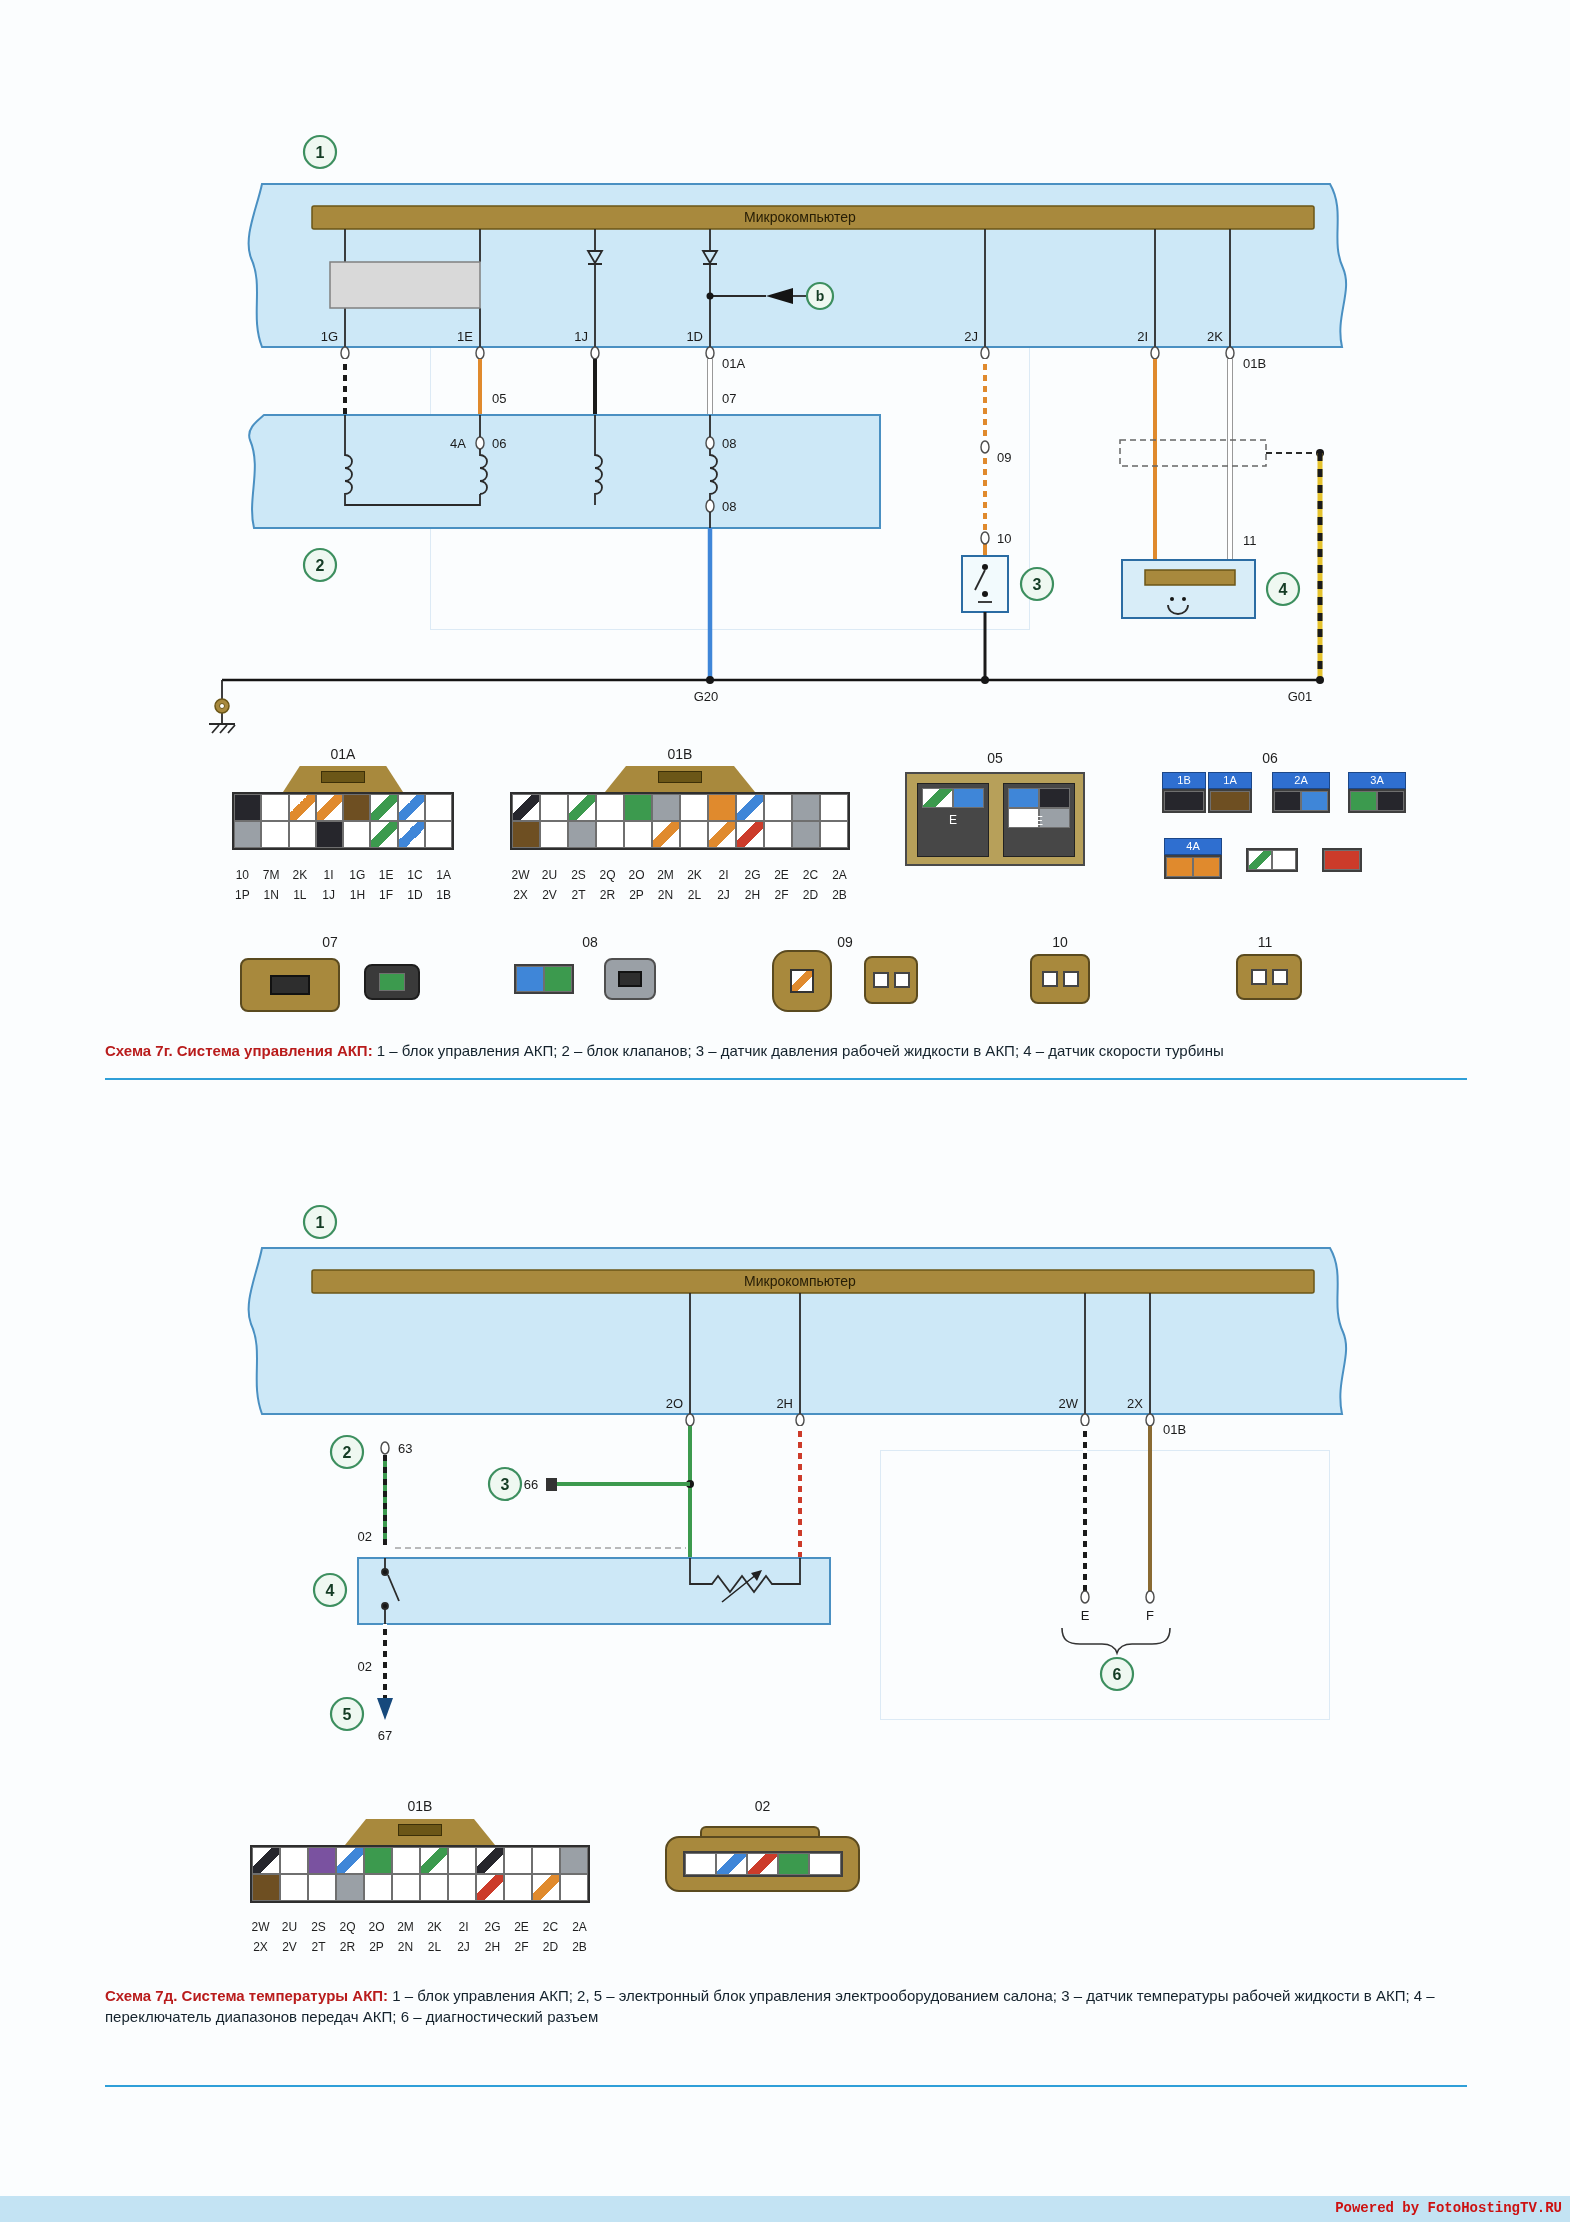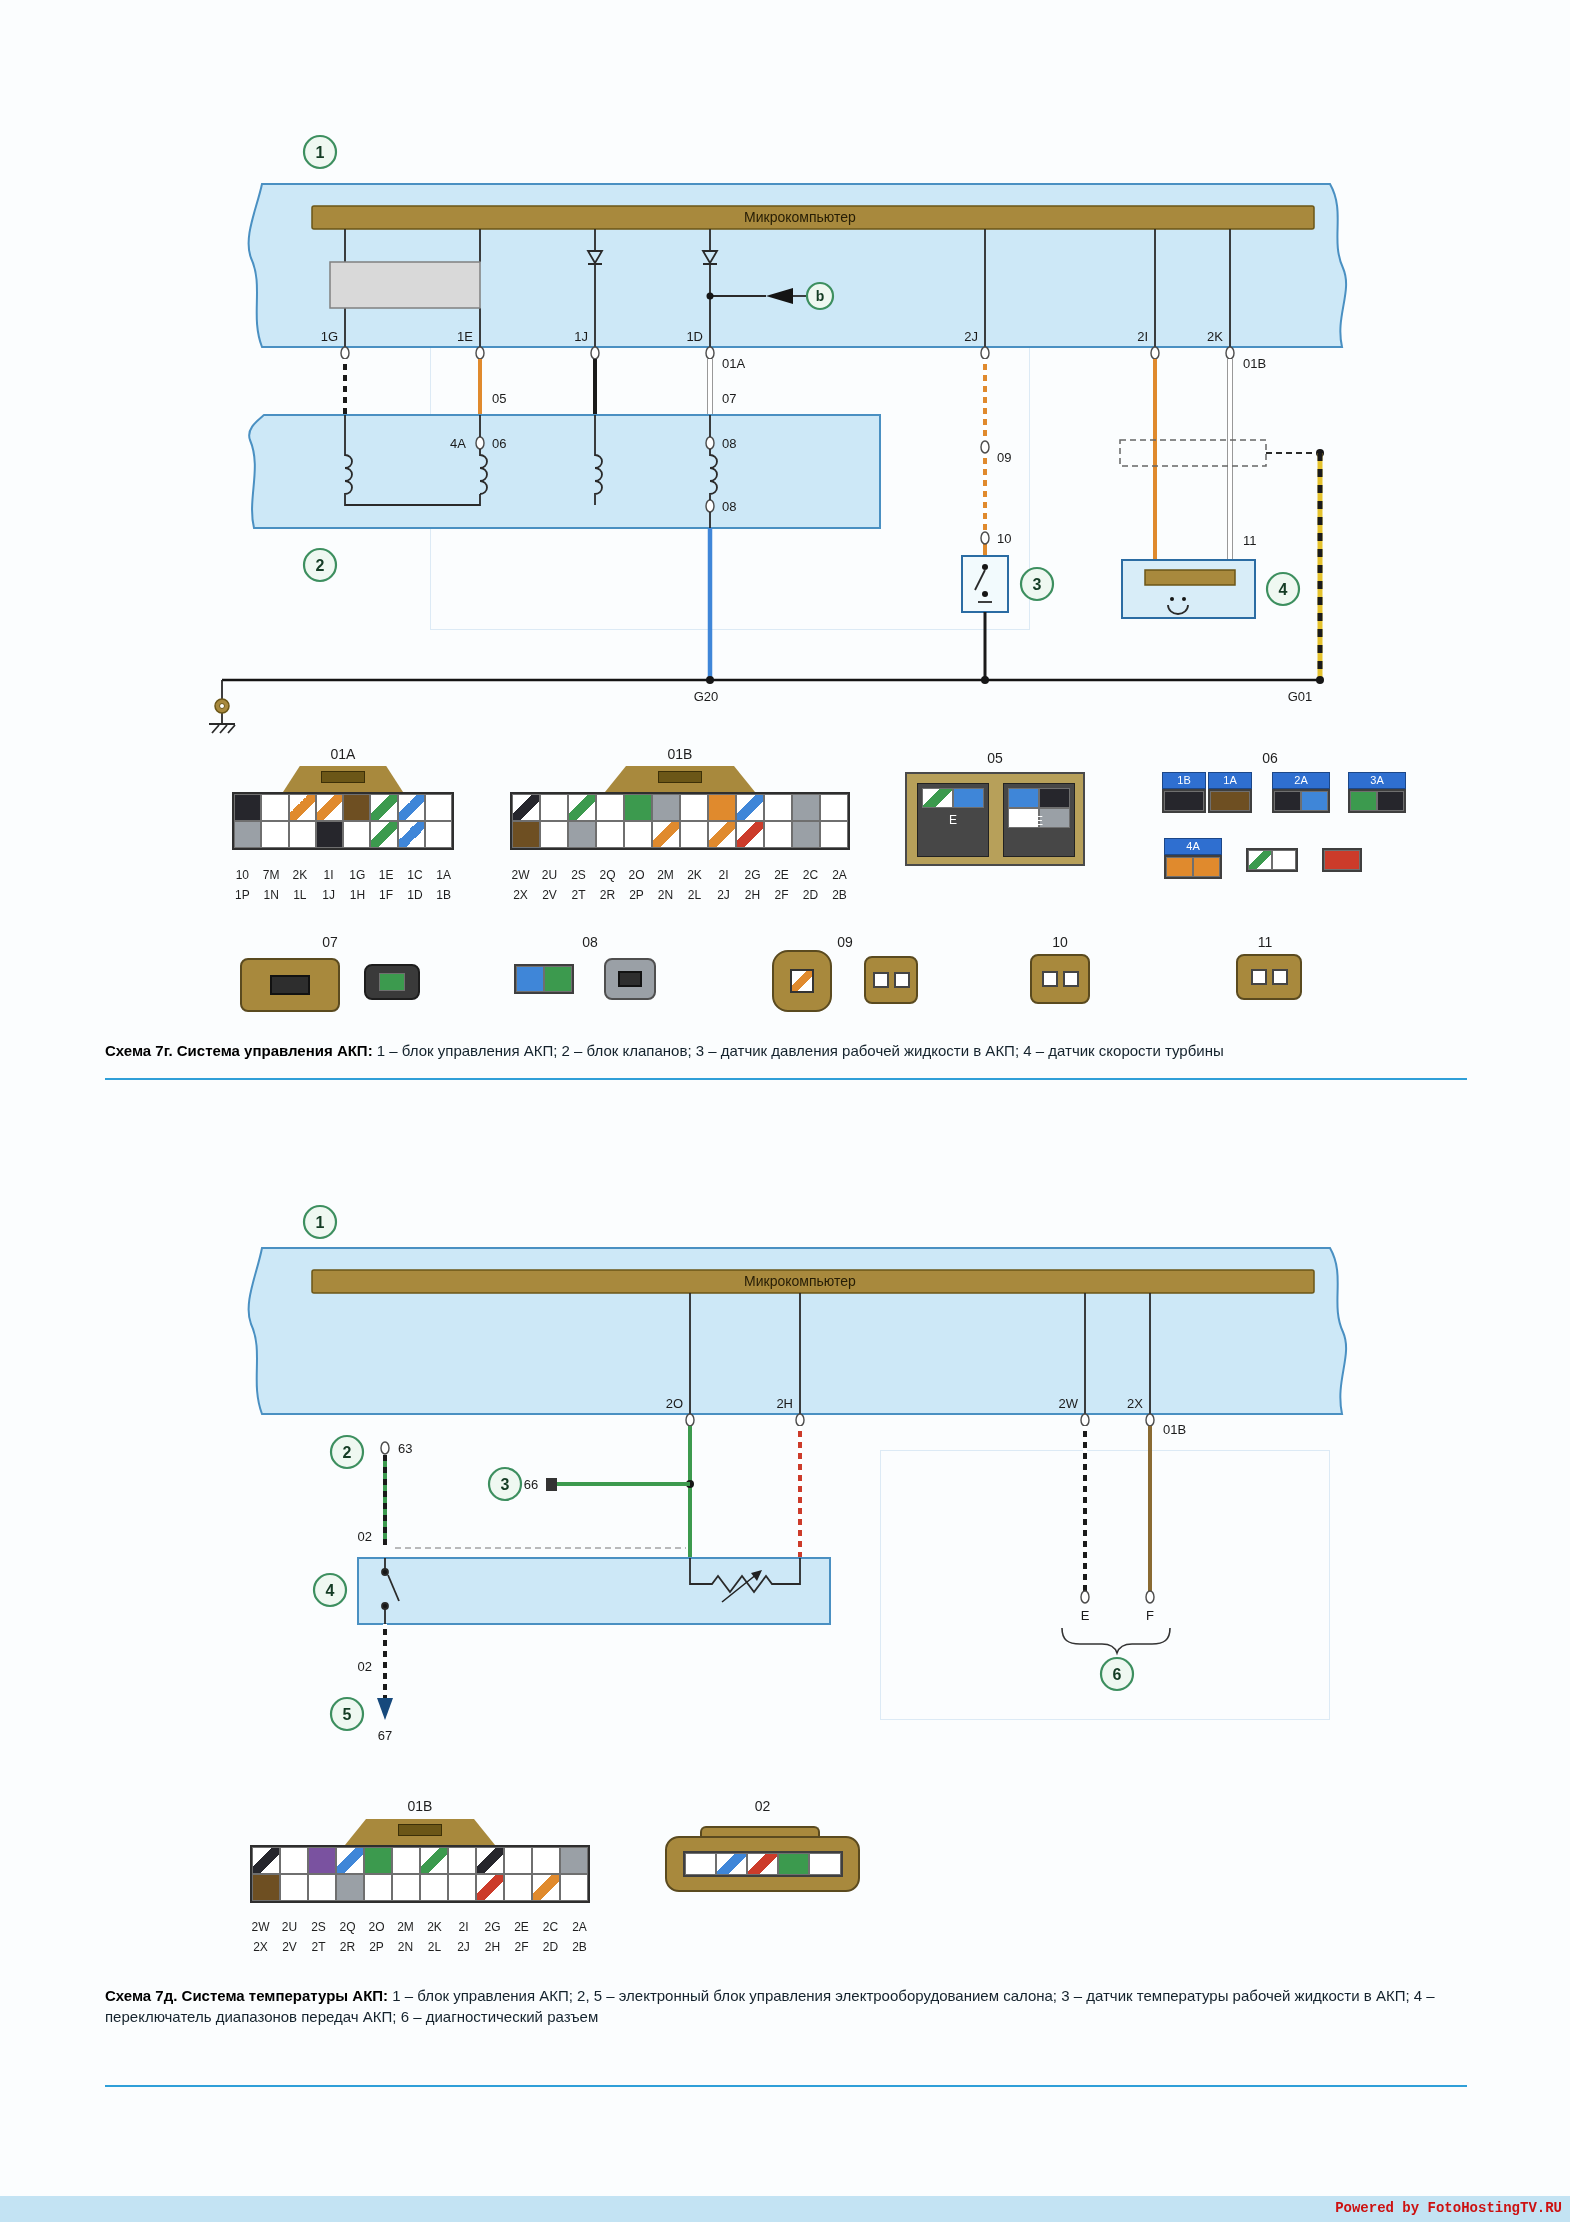--- a/index.html
+++ b/index.html
@@ -65,21 +65,21 @@
 .chip-body{display:flex;height:24px;border:2px solid #3f3f3f;background:#565656}
 .chip-body .cell{flex:1}
 .sm-housing{position:absolute;background:var(--gold);border:2px solid #5a4a1f;border-radius:8px;
             display:flex;align-items:center;justify-content:center;gap:5px}
 .sm-housing.dark{background:#3a3a3a;border-color:#1d1d1d}
 .sm-housing.gray{background:#9aa0a6;border-color:#4f4f4f}
 .sm-housing.oct{border-radius:16px}
 .sm-dark{width:40px;height:20px;background:#2e2e2e;border:2px solid #121212}
 .sm-cell{width:16px;height:16px;background:#fff;border:2px solid #444}
 .caption{position:absolute;left:105px;width:1362px;font-size:15px;line-height:1.4;color:#14222c}
-.caption b{color:#000000}
+.caption b{color:#b91c1c}
 .rule{position:absolute;left:105px;width:1362px;height:2px;background:var(--accent-blue)}
 .footer{position:absolute;left:0;top:2196px;width:1570px;height:44px;background:#c3e3f3}
 .footer-text{position:absolute;right:8px;top:4px;font-family:"Liberation Mono",monospace;font-size:14px;font-weight:bold;color:var(--footer-red)}
 </style>
 </head>
 <body>
 
 <div class="page">
 
   <div class="wm" style="left:430px;top:295px;width:600px;height:335px"></div>

